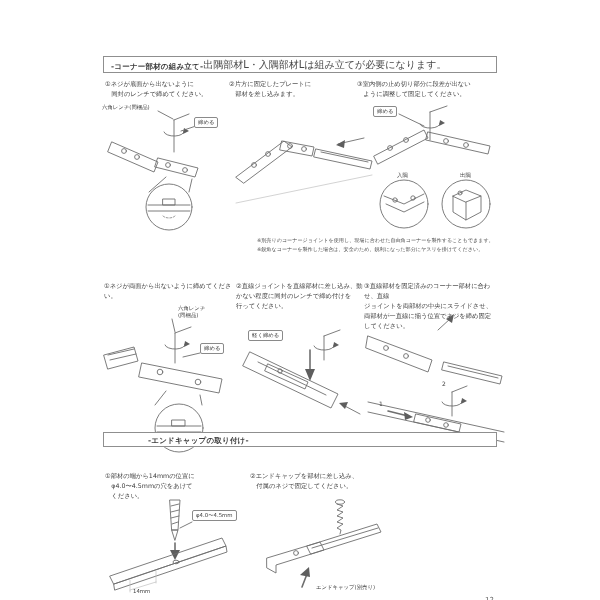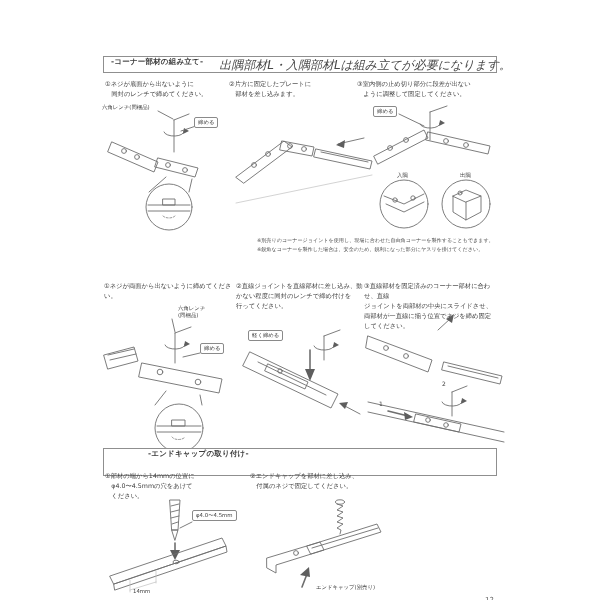--- a/index.html
+++ b/index.html
@@ -1,22 +1,22 @@
 <!DOCTYPE html>
 <html><head>
 <meta charset="utf-8">
 <style>
   * { margin:0; padding:0; box-sizing:border-box; }
   html,body { width:600px; height:600px; background:#ffffff; font-family:"DejaVu Sans",sans-serif; color:#3c3c3c; }
   .page { position:relative; width:600px; height:600px; background:#fff; overflow:hidden; }
 
   .hdr-box { position:absolute; left:103px; width:394px; border:1px solid #8f8f8f; background:#fff;
-             display:flex; align-items:flex-start; gap:16px; padding:0 7px; }
+             display:flex; align-items:flex-end; padding:0 7px; }
   .hdr-title { font-size:7.5px; font-weight:bold; white-space:nowrap; letter-spacing:.2px; }
-  .hdr-sub { font-size:12px; white-space:nowrap; color:#474747;font-style:italic; }
+  .hdr-sub { font-size:10px; white-space:nowrap; color:#474747; }
 
   .step { position:absolute; font-size:6.3px; line-height:1.6; white-space:pre-line; color:#3c3c3c; }
   .notes { position:absolute; font-size:5.1px; line-height:1.7; white-space:pre-line; color:#4a4a4a; }
   .pagenum { position:absolute; font-size:7px; color:#5a5a5a; }
 
   .illus { position:absolute; }
   .illus svg { position:absolute; left:0; top:0; overflow:visible; }
   svg * { fill:none; stroke:#6e6e6e; stroke-width:.9; stroke-linecap:round; stroke-linejoin:round; }
   svg .f { fill:#5e5e5e; stroke:none; }
   svg .d { stroke-dasharray:2 1.6; stroke-width:.7; }
@@ -192,21 +192,21 @@
       <path d="M86 94 L86 118"></path>
       <path d="M76 104 a10 4.5 0 1 0 20 -1"></path>
       <polygon class="f" points="96,100 101,103 95,106"></polygon>
       <line class="bold" x1="22" y1="113" x2="42" y2="118"></line>
       <polygon class="f" points="47,119 38,114 39,122"></polygon>
     </svg>
     <span class="num" style="left:76px;top:82px;">2</span>
     <span class="num" style="left:13px;top:102px;">1</span>
   </div>
 
-  <div class="hdr-box" style="top:448px;height:28px;padding-left:44px;">
+  <div class="hdr-box" style="top:432px;height:15px;padding-left:44px;">
     <span class="hdr-title">-エンドキャップの取り付け-</span>
   </div>
 
   <div class="step" style="left:105px;top:471px;width:140px;">①部材の端から14mmの位置に
 　φ4.0〜4.5mmの穴をあけて
 　ください。</div>
   <div class="step" style="left:250px;top:471px;width:165px;">②エンドキャップを部材に差し込み、
 　付属のネジで固定してください。</div>
 
   <div class="illus" style="left:100px;top:496px;width:155px;height:102px;">

